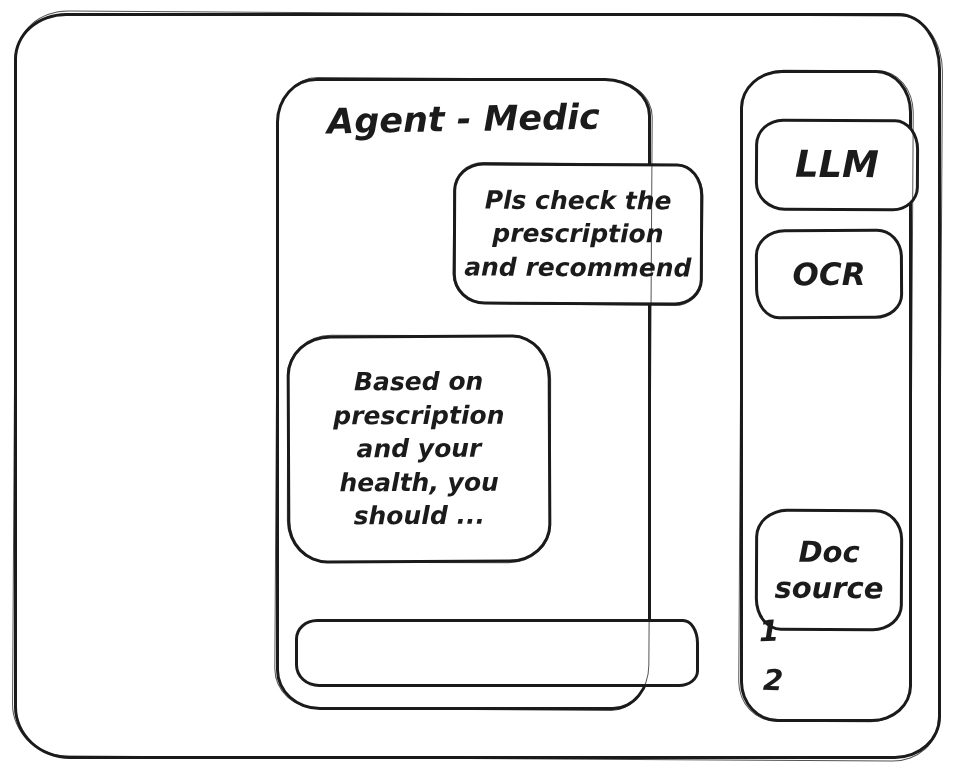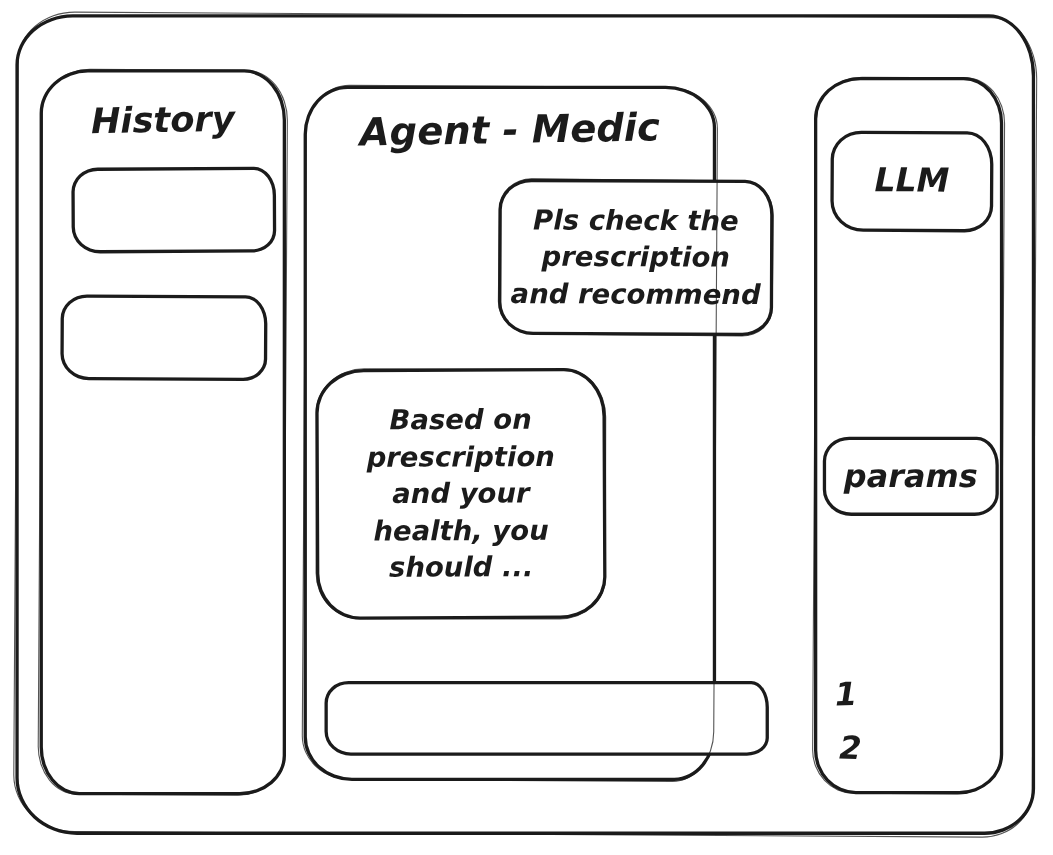--- a/index.html
+++ b/index.html
@@ -116,21 +116,21 @@
     text-align:center;
     font-family:inherit;
     font-style:italic;
     font-weight:bold;
     color:var(--stroke);
     cursor:pointer;
     line-height:1.25;
     padding:0;
   }
   .tool-btn.llm{
-    left:12px;top:46px;width:148px;height:92px;font-size:30px;
+    left:12px;top:46px;width:164px;height:92px;font-size:37px;
     border-radius:28px 24px 26px 30px / 26px 30px 24px 28px;
     transform:rotate(.3deg);
   }
   .tool-btn.ocr{
     left:12px;top:156px;width:148px;height:90px;font-size:31px;
     border-radius:30px 26px 28px 24px / 26px 28px 24px 30px;
     transform:rotate(-.3deg);
   }
   .tool-btn.params{
     left:5px;top:324px;width:160px;height:72px;font-size:29px;
@@ -150,25 +150,20 @@
   .doc-num.n1{left:16px;top:541px;transform:rotate(-2deg);}
   .doc-num.n2{left:20px;top:590px;transform:rotate(2deg);}
 </style>
 </head>
 <body>
 
 <div class="canvas">
 
   <div class="sk frame dbl"></div>
 
-  <aside class="sk history-panel dbl">
-    <div class="panel-title">History</div>
-    <div class="history-item one"></div>
-    <div class="history-item two"></div>
-  </aside>
 
   <main class="sk chat-panel dbl">
     <div class="panel-title">Agent - Medic</div>
 
     <div class="bubble user dbl">
       <span>Pls check the
 prescription
 and recommend</span>
     </div>
 
@@ -178,18 +173,19 @@
 and your
 health, you
 should ...</span>
     </div>
 
     <input class="input-bar" type="text" value="" style="">
   </main>
 
   <aside class="sk tools-panel dbl">
     <button class="tool-btn llm">LLM</button>
-    <button class="tool-btn params">params</button>
+    <button class="tool-btn ocr">OCR</button>
+    <button class="tool-btn doc">Doc source</button>
     <div class="doc-num n1">1</div>
     <div class="doc-num n2">2</div>
   </aside>
 
 </div>
 
 </body></html>

